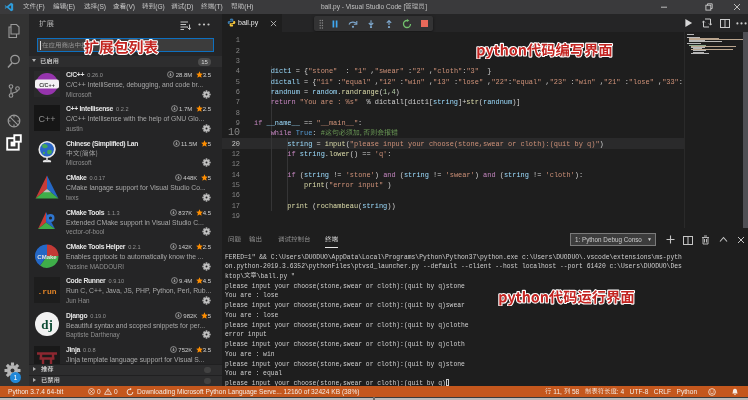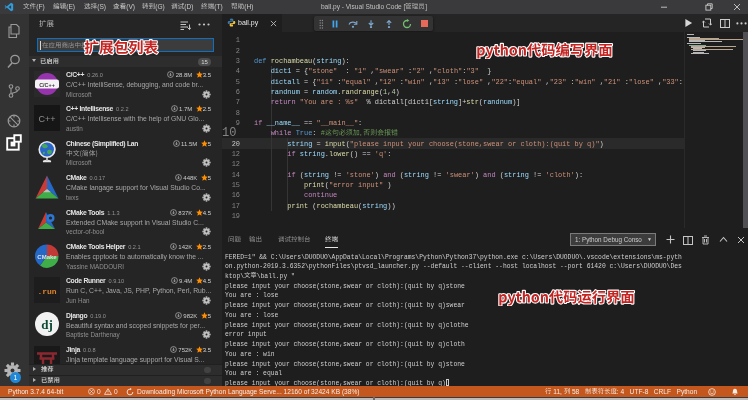--- a/index.html
+++ b/index.html
@@ -458,47 +458,45 @@
       <path d="M5 0 L7.3 1.5 L5 3 Z" fill="#71c06c"></path>
     </svg>
     <div style="position:absolute;left:421px;top:20px;width:7px;height:7px;background:#e8695a"></div>
     <div style="position:absolute;left:222px;top:32px;width:526px;height:196px;background:#1e1e1e"></div>
     <div style="position:absolute;left:222px;top:138.3px;width:462px;height:10.35px;background:#2a2a2b"></div>
     <div style="position:absolute;left:270.5px;top:66px;width:1px;height:145px;background:#353536"></div>
     <div style="position:absolute;left:287.4px;top:138px;width:1px;height:73px;background:#353536"></div>
     <div class="mono" style="position:absolute;left:222px;top:35.20px;width:18px;text-align:right;font-size:6.95px;color:#858585;line-height:10.35px">1</div>
     <div class="mono" style="position:absolute;left:222px;top:45.55px;width:18px;text-align:right;font-size:6.95px;color:#858585;line-height:10.35px">2</div>
     <div class="mono" style="position:absolute;left:222px;top:55.90px;width:18px;text-align:right;font-size:6.95px;color:#858585;line-height:10.35px">3</div>
-    <div class="mono" style="position:absolute;left:254px;top:55.90px;width:430px;height:10.35px;overflow:hidden;white-space:nowrap;font-size:6.95px;line-height:10.35px;letter-spacing:0"><span style="color:#569CD6">def&nbsp;</span><span style="color:#DCDCAA">rochambeau</span><span style="color:#d4d4d4">(</span><span style="color:#9CDCFE">string</span><span style="color:#d4d4d4">):</span></div>
     <div class="mono" style="position:absolute;left:222px;top:66.25px;width:18px;text-align:right;font-size:6.95px;color:#858585;line-height:10.35px">4</div>
     <div class="mono" style="position:absolute;left:254px;top:66.25px;width:430px;height:10.35px;overflow:hidden;white-space:nowrap;font-size:6.95px;line-height:10.35px;letter-spacing:0">&nbsp;&nbsp;&nbsp;&nbsp;<span style="color:#9CDCFE">dict1&nbsp;</span><span style="color:#d4d4d4">=&nbsp;{</span><span style="color:#CE9178">"stone"</span><span style="color:#d4d4d4">&nbsp;&nbsp;:&nbsp;</span><span style="color:#CE9178">"1"</span><span style="color:#d4d4d4">&nbsp;,</span><span style="color:#CE9178">"swear"</span><span style="color:#d4d4d4">&nbsp;:</span><span style="color:#CE9178">"2"</span><span style="color:#d4d4d4">&nbsp;,</span><span style="color:#CE9178">"cloth"</span><span style="color:#d4d4d4">:</span><span style="color:#CE9178">"3"</span><span style="color:#d4d4d4">&nbsp;&nbsp;}</span></div>
     <div class="mono" style="position:absolute;left:222px;top:76.60px;width:18px;text-align:right;font-size:6.95px;color:#858585;line-height:10.35px">5</div>
     <div class="mono" style="position:absolute;left:254px;top:76.60px;width:430px;height:10.35px;overflow:hidden;white-space:nowrap;font-size:6.95px;line-height:10.35px;letter-spacing:0">&nbsp;&nbsp;&nbsp;&nbsp;<span style="color:#9CDCFE">dictall&nbsp;</span><span style="color:#d4d4d4">=&nbsp;{</span><span style="color:#CE9178">"11"</span><span style="color:#d4d4d4">&nbsp;:</span><span style="color:#CE9178">"equal"</span><span style="color:#d4d4d4">&nbsp;,</span><span style="color:#CE9178">"12"</span><span style="color:#d4d4d4">&nbsp;:</span><span style="color:#CE9178">"win"</span><span style="color:#d4d4d4">&nbsp;,</span><span style="color:#CE9178">"13"</span><span style="color:#d4d4d4">&nbsp;:</span><span style="color:#CE9178">"lose"</span><span style="color:#d4d4d4">&nbsp;,</span><span style="color:#CE9178">"22"</span><span style="color:#d4d4d4">:</span><span style="color:#CE9178">"equal"</span><span style="color:#d4d4d4">&nbsp;,</span><span style="color:#CE9178">"23"</span><span style="color:#d4d4d4">&nbsp;:</span><span style="color:#CE9178">"win"</span><span style="color:#d4d4d4">&nbsp;,</span><span style="color:#CE9178">"21"</span><span style="color:#d4d4d4">&nbsp;:</span><span style="color:#CE9178">"lose"</span><span style="color:#d4d4d4">&nbsp;,</span><span style="color:#CE9178">"33"</span><span style="color:#d4d4d4">:</span><span style="color:#CE9178">"equal"</span></div>
     <div class="mono" style="position:absolute;left:222px;top:86.95px;width:18px;text-align:right;font-size:6.95px;color:#858585;line-height:10.35px">6</div>
     <div class="mono" style="position:absolute;left:254px;top:86.95px;width:430px;height:10.35px;overflow:hidden;white-space:nowrap;font-size:6.95px;line-height:10.35px;letter-spacing:0">&nbsp;&nbsp;&nbsp;&nbsp;<span style="color:#9CDCFE">randnum&nbsp;</span><span style="color:#d4d4d4">=&nbsp;</span><span style="color:#9CDCFE">random</span><span style="color:#d4d4d4">.</span><span style="color:#DCDCAA">randrange</span><span style="color:#d4d4d4">(</span><span style="color:#B5CEA8">1</span><span style="color:#d4d4d4">,</span><span style="color:#B5CEA8">4</span><span style="color:#d4d4d4">)</span></div>
     <div class="mono" style="position:absolute;left:222px;top:97.30px;width:18px;text-align:right;font-size:6.95px;color:#858585;line-height:10.35px">7</div>
     <div class="mono" style="position:absolute;left:254px;top:97.30px;width:430px;height:10.35px;overflow:hidden;white-space:nowrap;font-size:6.95px;line-height:10.35px;letter-spacing:0">&nbsp;&nbsp;&nbsp;&nbsp;<span style="color:#C586C0">return&nbsp;</span><span style="color:#CE9178">"You&nbsp;are&nbsp;:&nbsp;%s"</span><span style="color:#d4d4d4">&nbsp;&nbsp;%&nbsp;dictall[dict1[</span><span style="color:#9CDCFE">string</span><span style="color:#d4d4d4">]+</span><span style="color:#DCDCAA">str</span><span style="color:#d4d4d4">(</span><span style="color:#9CDCFE">randnum</span><span style="color:#d4d4d4">)]</span></div>
     <div class="mono" style="position:absolute;left:222px;top:107.65px;width:18px;text-align:right;font-size:6.95px;color:#858585;line-height:10.35px">8</div>
     <div class="mono" style="position:absolute;left:222px;top:118.00px;width:18px;text-align:right;font-size:6.95px;color:#858585;line-height:10.35px">9</div>
     <div class="mono" style="position:absolute;left:254px;top:118.00px;width:430px;height:10.35px;overflow:hidden;white-space:nowrap;font-size:6.95px;line-height:10.35px;letter-spacing:0"><span style="color:#C586C0">if&nbsp;</span><span style="color:#9CDCFE">__name__&nbsp;</span><span style="color:#d4d4d4">==&nbsp;</span><span style="color:#CE9178">"__main__"</span><span style="color:#d4d4d4">:</span></div>
-    <div class="mono" style="position:absolute;left:222px;top:128.35px;width:18px;text-align:left;font-size:12px;color:#858585;line-height:10.35px">10</div>
+    <div class="mono" style="position:absolute;left:222px;top:128.35px;width:18px;text-align:right;font-size:10px;color:#858585;line-height:10.35px">10</div>
     <div class="mono" style="position:absolute;left:254px;top:128.35px;width:430px;height:10.35px;overflow:hidden;white-space:nowrap;font-size:6.95px;line-height:10.35px;letter-spacing:0">&nbsp;&nbsp;&nbsp;&nbsp;<span style="color:#C586C0">while&nbsp;</span><span style="color:#569CD6">True</span><span style="color:#d4d4d4">:&nbsp;</span><span style="color:#6A9955">#</span><svg style="vertical-align:-0.12em;" width="73" height="7" viewBox="0 0 73 7">
         <path d="M0.4 0.6C0.8 1 1.2 1.4 1.4 1.8L1.8 1.4C1.6 1.1 1.2 0.7 0.8 0.4ZM1.7 2.7H0.3V3.2H1.2V5.2C0.9 5.3 0.6 5.6 0.3 5.9L0.6 6.4C1 6 1.3 5.7 1.5 5.7C1.7 5.7 1.9 5.8 2.2 6C2.7 6.3 3.3 6.3 4.1 6.3C4.8 6.3 6 6.3 6.5 6.2C6.5 6.1 6.6 5.8 6.7 5.7C6 5.7 4.9 5.8 4.1 5.8C3.3 5.8 2.7 5.8 2.3 5.5C2 5.4 1.9 5.3 1.7 5.2ZM2.3 2.3C2.8 2.7 3.4 3.2 4 3.6C3.5 4.2 2.8 4.5 2 4.8C2.1 4.9 2.3 5.2 2.3 5.3C3.2 5 3.9 4.5 4.4 3.9C5 4.4 5.5 4.9 5.9 5.3L6.3 4.9C5.9 4.5 5.4 4 4.7 3.6C5.1 3 5.5 2.4 5.7 1.6H6.6V1.2H4.3L4.7 1C4.6 0.8 4.3 0.3 4.1 0L3.6 0.2C3.8 0.5 4 0.9 4.1 1.2H2.1V1.6H5.1C4.9 2.3 4.7 2.8 4.3 3.3C3.7 2.8 3.2 2.4 2.6 2Z M8.5 2.6V5.6H9V5.1H11.3V2.6ZM9 3.1H10.8V4.6H9ZM9 0.1C8.6 1.2 8 2.4 7.2 3.1C7.3 3.1 7.6 3.3 7.7 3.4C8.1 2.9 8.5 2.3 8.9 1.6H12.8C12.7 4.5 12.6 5.6 12.3 5.9C12.2 5.9 12.1 6 12 6C11.8 6 11.3 6 10.8 5.9C10.9 6.1 11 6.3 11 6.5C11.4 6.5 11.9 6.5 12.2 6.5C12.5 6.4 12.6 6.4 12.8 6.2C13.1 5.8 13.2 4.6 13.3 1.4C13.3 1.3 13.3 1.1 13.3 1.1H9.2C9.3 0.8 9.4 0.5 9.5 0.2Z M16.1 0.5C16.6 0.9 17.4 1.4 17.8 1.8L18.2 1.4C17.8 1 17 0.5 16.4 0.1ZM14.9 2.2C14.8 2.9 14.5 3.9 14.1 4.5L14.6 4.7C15 4.1 15.3 3.1 15.4 2.3ZM19 2.6C19.5 3.3 20 4.3 20.1 4.9L20.6 4.6C20.5 4 20 3.1 19.5 2.4ZM19.4 0.5C18.8 1.8 17.8 3 16.6 4.1V1.8H16V4.5C15.4 4.9 14.8 5.3 14.1 5.6C14.2 5.7 14.4 5.9 14.5 6.1C15 5.8 15.5 5.5 16 5.1V5.5C16 6.2 16.3 6.4 17 6.4C17.2 6.4 18.3 6.4 18.4 6.4C19.2 6.4 19.3 6 19.4 4.8C19.3 4.7 19 4.6 18.9 4.5C18.9 5.7 18.8 5.9 18.4 5.9C18.2 5.9 17.2 5.9 17.1 5.9C16.7 5.9 16.6 5.8 16.6 5.5V4.7C18 3.6 19.1 2.2 19.9 0.7Z M25.2 2.5V3.9C25.2 4.6 25.1 5.5 23.3 6.1C23.4 6.2 23.5 6.4 23.6 6.5C25.4 5.8 25.7 4.8 25.7 3.9V2.5ZM25.6 5.3C26.2 5.6 26.9 6.1 27.3 6.5L27.5 6C27.2 5.7 26.5 5.2 25.9 4.9ZM22.7 0.2C22.4 0.7 21.8 1.2 21.3 1.5C21.4 1.6 21.5 1.8 21.6 1.9C22.2 1.5 22.8 1 23.2 0.4ZM22.9 2C22.5 2.6 21.8 3.2 21.2 3.5C21.4 3.6 21.5 3.7 21.6 3.9C22.2 3.5 22.9 2.9 23.4 2.2ZM23.1 4C22.7 4.7 21.9 5.4 21.1 5.8C21.3 5.9 21.4 6.1 21.5 6.2C22.3 5.8 23.1 5 23.5 4.2ZM23.8 1.5V4.9H24.3V2H26.5V4.9H27V1.5H25.4C25.5 1.3 25.6 1.1 25.7 0.9H27.3V0.4H23.5V0.9H25.1C25 1.1 25 1.3 24.9 1.5Z M31.8 0.9V6.4H32.3V5.8H33.6V6.3H34.1V0.9ZM32.3 5.3V1.4H33.6V5.3ZM29.2 0.2 29.1 1.4H28.2V1.9H29.1C29.1 3.6 28.9 5.2 28 6.1C28.1 6.2 28.3 6.4 28.4 6.5C29.3 5.4 29.6 3.8 29.6 1.9H30.7C30.6 4.6 30.6 5.5 30.4 5.7C30.4 5.8 30.3 5.8 30.2 5.8C30.1 5.8 29.8 5.8 29.4 5.8C29.5 6 29.6 6.2 29.6 6.3C29.9 6.4 30.2 6.4 30.4 6.3C30.6 6.3 30.8 6.2 30.9 6.1C31.1 5.8 31.1 4.7 31.2 1.7C31.2 1.6 31.2 1.4 31.2 1.4H29.7L29.7 0.2Z M35.3 7.2C35.9 7 36.3 6.4 36.3 5.8C36.3 5.3 36.1 5 35.8 5C35.5 5 35.3 5.2 35.3 5.5C35.3 5.8 35.5 5.9 35.7 5.9L35.8 5.9C35.8 6.3 35.5 6.7 35.1 6.9Z M42.3 2C43.1 2.3 44 2.9 44.5 3.3L44.9 2.9C44.4 2.5 43.4 2 42.6 1.6ZM39.5 3.8V6.5H40V6.1H43.5V6.4H44V3.8ZM40 5.7V4.3H43.5V5.7ZM38.7 0.5V1H41.8C41 1.8 39.7 2.5 38.5 2.9C38.6 3 38.8 3.2 38.9 3.4C39.7 3 40.7 2.5 41.4 1.9V3.6H42V1.5C42.2 1.3 42.3 1.1 42.5 1H44.7V0.5Z M47.4 5.1C47.9 5.5 48.4 6 48.7 6.3L49 5.9C48.7 5.6 48.2 5.1 47.8 4.8ZM45.9 0.4V4.7H46.4V0.9H48.4V4.6H48.9V0.4ZM51 0.1V5.7C51 5.9 50.9 5.9 50.8 5.9C50.7 5.9 50.2 5.9 49.7 5.9C49.8 6 49.9 6.3 49.9 6.4C50.6 6.4 51 6.4 51.2 6.3C51.4 6.2 51.5 6.1 51.5 5.7V0.1ZM49.7 0.7V4.9H50.2V0.7ZM47.1 1.4V3.4C47.1 4.3 47 5.4 45.5 6.1C45.6 6.2 45.8 6.4 45.8 6.5C47.4 5.7 47.6 4.4 47.6 3.4V1.4Z M53.2 6.3C53.5 6.2 53.9 6.2 57.6 5.9C57.7 6.1 57.9 6.3 58 6.5L58.4 6.2C58.1 5.7 57.5 4.9 56.8 4.3L56.4 4.6C56.7 4.8 56.9 5.1 57.2 5.4L54 5.7C54.5 5.2 55 4.6 55.5 4.1H58.5V3.6H52.8V4.1H54.7C54.3 4.7 53.8 5.2 53.6 5.4C53.4 5.6 53.2 5.7 53 5.8C53.1 5.9 53.2 6.2 53.2 6.3ZM55.6 0.1C55 1 53.8 1.9 52.4 2.5C52.6 2.6 52.7 2.8 52.8 2.9C53.2 2.7 53.6 2.5 54 2.3V2.7H57.3V2.2H54.1C54.7 1.8 55.2 1.4 55.6 0.9C56.1 1.3 56.6 1.8 57.3 2.2C57.7 2.5 58.1 2.7 58.5 2.8C58.5 2.7 58.7 2.5 58.8 2.4C57.7 2 56.6 1.2 55.9 0.6L56.1 0.3Z M62 0.3V6.4H62.6V3.2H62.8C63 3.9 63.4 4.6 63.8 5.1C63.5 5.5 63.1 5.9 62.6 6.1C62.7 6.2 62.9 6.4 62.9 6.5C63.4 6.2 63.8 5.9 64.2 5.5C64.5 5.9 65 6.2 65.4 6.4C65.5 6.3 65.7 6.1 65.8 6C65.3 5.8 64.9 5.5 64.5 5.1C65 4.4 65.4 3.6 65.5 2.8L65.2 2.7L65.1 2.7H62.6V0.8H64.8C64.7 1.4 64.7 1.7 64.6 1.8C64.6 1.8 64.5 1.8 64.3 1.8C64.2 1.8 63.7 1.8 63.3 1.8C63.3 1.9 63.4 2.1 63.4 2.2C63.9 2.3 64.3 2.3 64.5 2.2C64.8 2.2 64.9 2.2 65.1 2.1C65.2 1.9 65.3 1.5 65.3 0.5C65.3 0.5 65.3 0.3 65.3 0.3ZM63.3 3.2H64.9C64.8 3.7 64.5 4.3 64.2 4.7C63.8 4.3 63.5 3.7 63.3 3.2ZM60.4 0.1V1.5H59.4V2H60.4V3.5L59.3 3.7L59.5 4.3L60.4 4V5.8C60.4 5.9 60.4 6 60.2 6C60.1 6 59.8 6 59.4 6C59.5 6.1 59.5 6.3 59.6 6.5C60.1 6.5 60.4 6.4 60.6 6.4C60.8 6.3 60.9 6.1 60.9 5.8V3.8L61.8 3.6L61.7 3.1L60.9 3.3V2H61.7V1.5H60.9V0.1Z M67.3 0.1C67.1 0.7 66.7 1.3 66.3 1.8C66.4 1.9 66.5 2.1 66.6 2.2C66.8 2 67 1.7 67.2 1.4H68.8V0.9H67.4C67.6 0.7 67.7 0.5 67.7 0.2ZM66.5 3.5V4H67.4V5.4C67.4 5.7 67.2 5.9 67.1 5.9C67.2 6 67.3 6.3 67.4 6.4C67.5 6.3 67.7 6.1 68.8 5.5C68.8 5.4 68.7 5.2 68.7 5L67.9 5.5V4H68.9V3.5H67.9V2.6H68.7V2.1H66.8V2.6H67.4V3.5ZM71.2 0.1V1H70.3V0.1H69.8V1H69.1V1.4H69.8V2.4H69V2.8H72.7V2.4H71.7V1.4H72.5V1H71.7V0.1ZM70.3 1.4H71.2V2.4H70.3ZM69.8 5H71.7V5.7H69.8ZM69.8 4.6V3.8H71.7V4.6ZM69.4 3.4V6.4H69.8V6.2H71.7V6.4H72.2V3.4Z" fill="#6A9955"></path>
       </svg></div>
     <div class="mono" style="position:absolute;left:222px;top:138.70px;width:18px;text-align:right;font-size:6.95px;color:#c6c6c6;line-height:10.35px">20</div>
     <div class="mono" style="position:absolute;left:254px;top:138.70px;width:430px;height:10.35px;overflow:hidden;white-space:nowrap;font-size:6.95px;line-height:10.35px;letter-spacing:0">&nbsp;&nbsp;&nbsp;&nbsp;&nbsp;&nbsp;&nbsp;&nbsp;<span style="color:#9CDCFE">string&nbsp;</span><span style="color:#d4d4d4">=&nbsp;</span><span style="color:#DCDCAA">input</span><span style="color:#d4d4d4">(</span><span style="color:#CE9178">"please&nbsp;input&nbsp;your&nbsp;choose(stone,swear&nbsp;or&nbsp;cloth):(quit&nbsp;by&nbsp;q)"</span><span style="color:#d4d4d4">)</span></div>
     <div class="mono" style="position:absolute;left:222px;top:149.05px;width:18px;text-align:right;font-size:6.95px;color:#858585;line-height:10.35px">12</div>
     <div class="mono" style="position:absolute;left:254px;top:149.05px;width:430px;height:10.35px;overflow:hidden;white-space:nowrap;font-size:6.95px;line-height:10.35px;letter-spacing:0">&nbsp;&nbsp;&nbsp;&nbsp;&nbsp;&nbsp;&nbsp;&nbsp;<span style="color:#C586C0">if&nbsp;</span><span style="color:#9CDCFE">string</span><span style="color:#d4d4d4">.</span><span style="color:#DCDCAA">lower</span><span style="color:#d4d4d4">()&nbsp;==&nbsp;</span><span style="color:#CE9178">'q'</span><span style="color:#d4d4d4">:</span></div>
     <div class="mono" style="position:absolute;left:222px;top:159.40px;width:18px;text-align:right;font-size:6.95px;color:#858585;line-height:10.35px">12</div>
     <div class="mono" style="position:absolute;left:222px;top:169.75px;width:18px;text-align:right;font-size:6.95px;color:#858585;line-height:10.35px">14</div>
     <div class="mono" style="position:absolute;left:254px;top:169.75px;width:430px;height:10.35px;overflow:hidden;white-space:nowrap;font-size:6.95px;line-height:10.35px;letter-spacing:0">&nbsp;&nbsp;&nbsp;&nbsp;&nbsp;&nbsp;&nbsp;&nbsp;<span style="color:#C586C0">if&nbsp;</span><span style="color:#d4d4d4">(</span><span style="color:#9CDCFE">string&nbsp;</span><span style="color:#d4d4d4">!=&nbsp;</span><span style="color:#CE9178">'stone'</span><span style="color:#d4d4d4">)&nbsp;</span><span style="color:#C586C0">and&nbsp;</span><span style="color:#d4d4d4">(</span><span style="color:#9CDCFE">string&nbsp;</span><span style="color:#d4d4d4">!=&nbsp;</span><span style="color:#CE9178">'swear'</span><span style="color:#d4d4d4">)&nbsp;</span><span style="color:#C586C0">and&nbsp;</span><span style="color:#d4d4d4">(</span><span style="color:#9CDCFE">string&nbsp;</span><span style="color:#d4d4d4">!=&nbsp;</span><span style="color:#CE9178">'cloth'</span><span style="color:#d4d4d4">):</span></div>
     <div class="mono" style="position:absolute;left:222px;top:180.10px;width:18px;text-align:right;font-size:6.95px;color:#858585;line-height:10.35px">15</div>
     <div class="mono" style="position:absolute;left:254px;top:180.10px;width:430px;height:10.35px;overflow:hidden;white-space:nowrap;font-size:6.95px;line-height:10.35px;letter-spacing:0">&nbsp;&nbsp;&nbsp;&nbsp;&nbsp;&nbsp;&nbsp;&nbsp;&nbsp;&nbsp;&nbsp;&nbsp;<span style="color:#DCDCAA">print</span><span style="color:#d4d4d4">(</span><span style="color:#CE9178">"error&nbsp;input"</span><span style="color:#d4d4d4">&nbsp;)</span></div>
     <div class="mono" style="position:absolute;left:222px;top:190.45px;width:18px;text-align:right;font-size:6.95px;color:#858585;line-height:10.35px">16</div>
-    <div class="mono" style="position:absolute;left:254px;top:190.45px;width:430px;height:10.35px;overflow:hidden;white-space:nowrap;font-size:6.95px;line-height:10.35px;letter-spacing:0">&nbsp;&nbsp;&nbsp;&nbsp;&nbsp;&nbsp;&nbsp;&nbsp;&nbsp;&nbsp;&nbsp;&nbsp;<span style="color:#C586C0">continue</span></div>
     <div class="mono" style="position:absolute;left:222px;top:200.80px;width:18px;text-align:right;font-size:6.95px;color:#858585;line-height:10.35px">17</div>
     <div class="mono" style="position:absolute;left:254px;top:200.80px;width:430px;height:10.35px;overflow:hidden;white-space:nowrap;font-size:6.95px;line-height:10.35px;letter-spacing:0">&nbsp;&nbsp;&nbsp;&nbsp;&nbsp;&nbsp;&nbsp;&nbsp;<span style="color:#DCDCAA">print&nbsp;</span><span style="color:#d4d4d4">(</span><span style="color:#DCDCAA">rochambeau</span><span style="color:#d4d4d4">(</span><span style="color:#9CDCFE">string</span><span style="color:#d4d4d4">))</span></div>
     <div class="mono" style="position:absolute;left:222px;top:211.15px;width:18px;text-align:right;font-size:6.95px;color:#858585;line-height:10.35px">19</div>
     <div style="position:absolute;left:684px;top:32px;width:1px;height:196px;background:#2a2a2a"></div>
     <div style="position:absolute;left:687.0px;top:34.2px;width:6.8px;height:0.9px;background:#c8c8c8;opacity:0.9"></div>
     <div style="position:absolute;left:687.0px;top:36.5px;width:12.6px;height:0.9px;background:#c8c8c8;opacity:0.9"></div>
     <div style="position:absolute;left:689.1px;top:37.7px;width:29.9px;height:0.9px;background:#cbb49a;opacity:0.9"></div>
     <div style="position:absolute;left:689.1px;top:38.8px;width:54.1px;height:0.9px;background:#cbb49a;opacity:0.9"></div>
     <div style="position:absolute;left:689.1px;top:40.0px;width:15.8px;height:0.9px;background:#c8c8c8;opacity:0.9"></div>
     <div style="position:absolute;left:689.1px;top:41.1px;width:32.6px;height:0.9px;background:#c8c8c8;opacity:0.9"></div>

